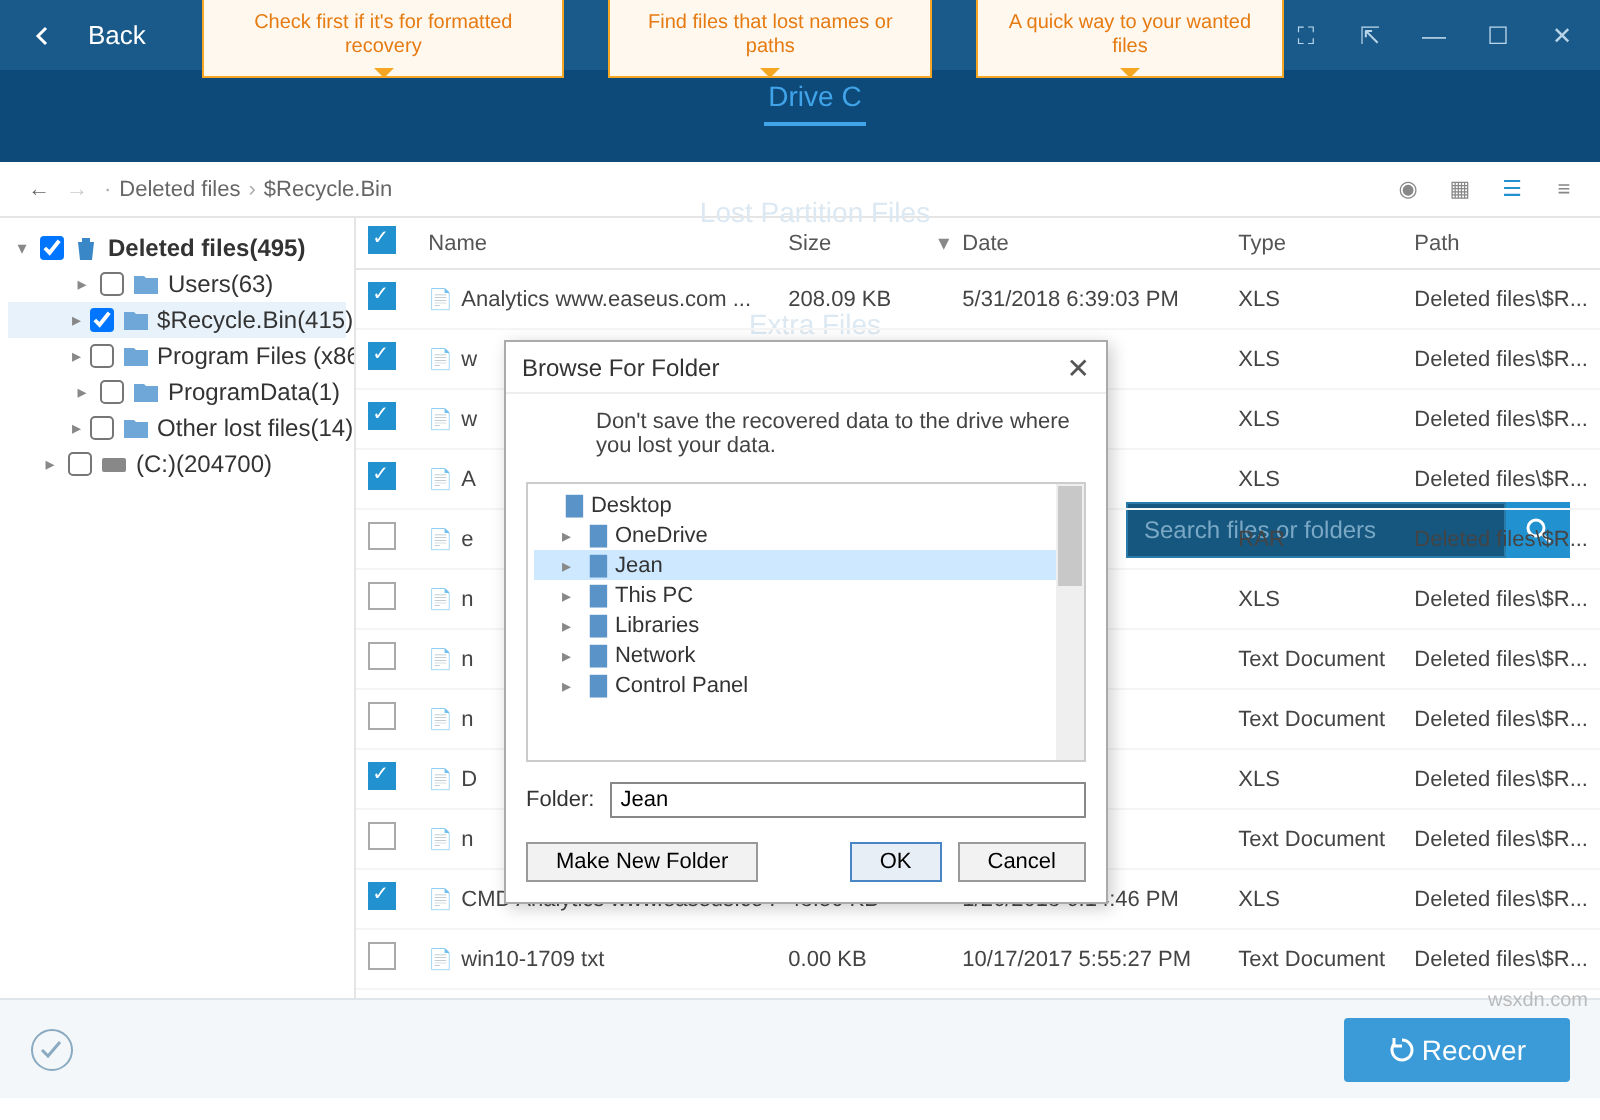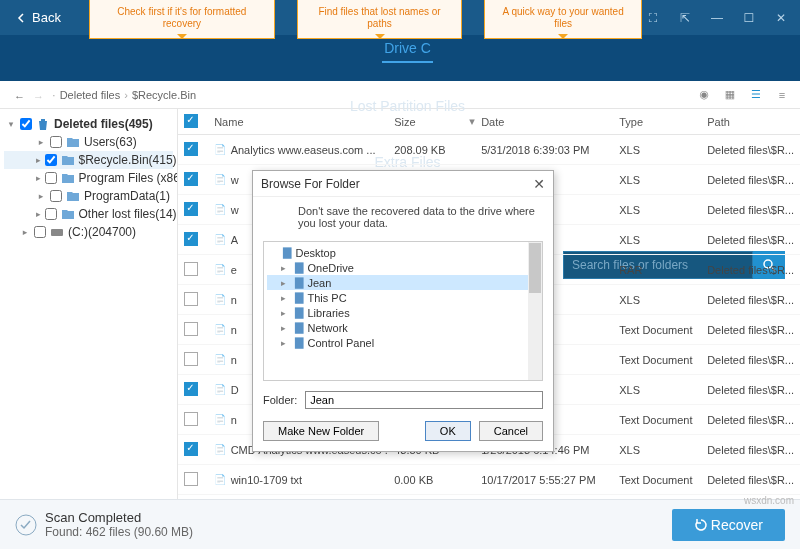--- a/index.html
+++ b/index.html
@@ -1,18 +1,18 @@
 <!DOCTYPE html>
 <html><head>
 <meta charset="utf-8">
 <style>
 * { margin:0; padding:0; box-sizing:border-box; font-family:Segoe UI,Arial,sans-serif; }
 body { background:#fff; width:800px; height:560px; overflow:hidden; position:relative; font-size:12px; color:#333; }
 .titlebar { height:35px; background:#1a5a8a; display:flex; align-items:center; padding:0 8px; }
-.back-btn { color:#fff; font-size:13px; display:flex; align-items:center; gap:6px; padding:4px 8px; cursor:pointer; }
+.back-btn { color:#fff; font-size:13px; display:flex; align-items:center; gap:18px; padding:4px 8px; cursor:pointer; }
 .back-btn svg { width:10px; height:10px; fill:#fff; }
 .tooltip-row { display:flex; gap:22px; margin-left:20px; }
 .tooltip { background:#fff8ef; border:1px solid #f5a623; color:#e67b12; font-size:10px; padding:8px 8px; text-align:center; position:relative; line-height:1.2; }
 .tooltip::after { content:""; position:absolute; bottom:-6px; left:50%; margin-left:-5px; border:5px solid transparent; border-top-color:#f5a623; }
 .winbtns { margin-left:auto; display:flex; gap:10px; }
 .winbtn { width:22px; height:22px; display:flex; align-items:center; justify-content:center; color:#b8d4e8; cursor:pointer; }
 .tabbar { height:46px; background:#0d4a7a; display:flex; align-items:center; padding-left:15px; gap:30px;flex-direction:column; }
 .tab { color:#dce8f2; font-size:14px; cursor:pointer; padding:5px 2px; }
 .tab.active { color:#41a4e8; border-bottom:2px solid #41a4e8; }
 .filter { color:#dce8f2; font-size:14px; display:flex; align-items:center; gap:6px; border-left:1px solid #2a6a9a; padding-left:20px; }
@@ -367,24 +367,20 @@
         </div>
       </div>
   </div>
 </div>
 
 <div class="statusbar">
   <svg width="22" height="22" viewBox="0 0 22 22" style="margin-right:8px">
       <circle cx="11" cy="11" r="10" fill="none" stroke="#8aaac2" stroke-width="1"></circle>
       <path d="M6 11l3 3 6-7" fill="none" stroke="#8aaac2" stroke-width="1.5"></path>
     </svg>
-  <div class="status-txt">
-    <div class="t1">Scan Completed</div>
-    <div>Found: 462 files (90.60 MB)</div>
-  </div>
   <div class="recover-btn">
     <svg width="14" height="14" viewBox="0 0 14 14">
         <path d="M7 2a5 5 0 1 1-4 2M3 1v4h4" fill="none" stroke="#fff" stroke-width="1.5"></path>
       </svg>
     <span>Recover</span>
   </div>
 </div>
 
 <div class="watermark">wsxdn.com</div>
 

